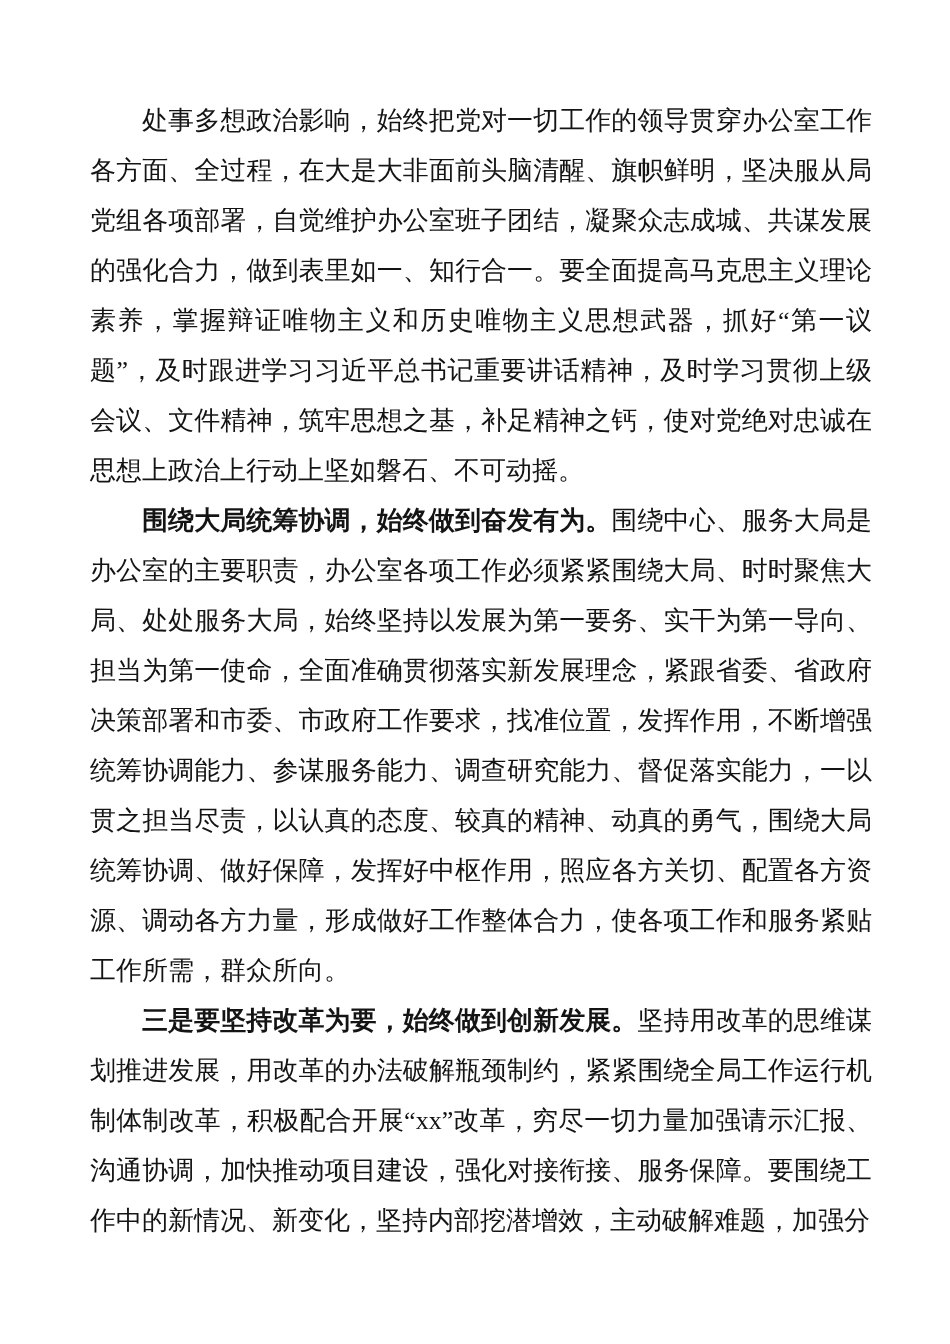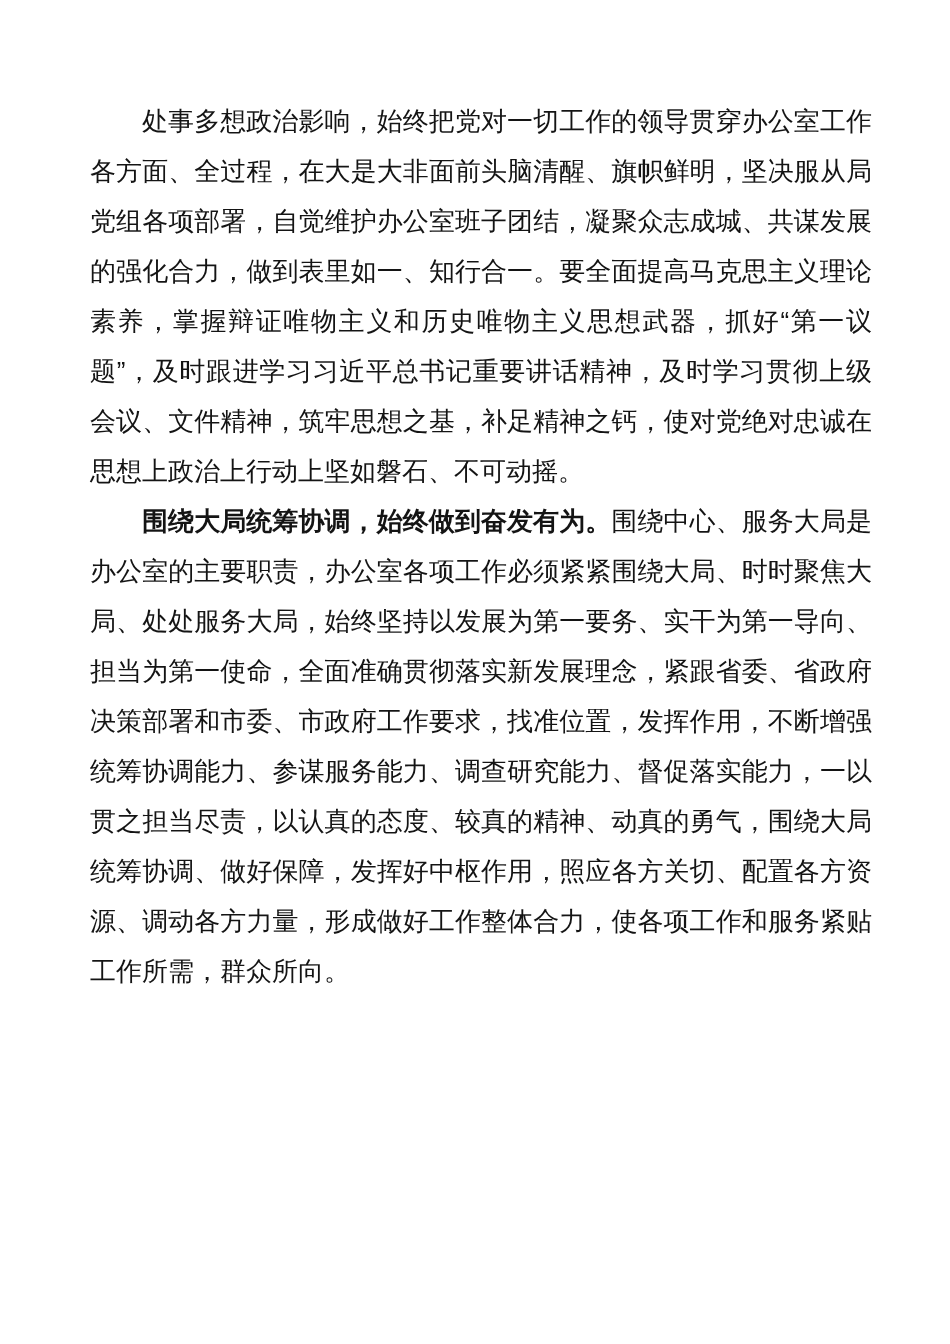--- a/index.html
+++ b/index.html
@@ -10,21 +10,21 @@
   .page {
     position: relative;
     width: 950px;
     height: 1344px;
     background: #ffffff;
     box-sizing: border-box;
     padding: 96px 78px 0 90px;
     overflow: hidden;
   }
   .doc-body {
-    font-family: Liberation Sans, sans-serif;
+    font-family: Liberation Serif, serif;
     font-size: 26px;
     line-height: 50px;
     color: #141414;
     text-align: justify;
     text-justify: inter-ideograph;
   }
   .doc-body p {
     margin: 0;
     text-indent: 2em;
     word-break: break-all;
@@ -33,14 +33,15 @@
     font-weight: bold;
   }
 </style>
 </head>
 <body>
 
 <div class="page">
   <div class="doc-body">
     <p><strong></strong><span>处事多想政治影响，始终把党对一切工作的领导贯穿办公室工作各方面、全过程，在大是大非面前头脑清醒、旗帜鲜明，坚决服从局党组各项部署，自觉维护办公室班子团结，凝聚众志成城、共谋发展的强化合力，做到表里如一、知行合一。要全面提高马克思主义理论素养，掌握辩证唯物主义和历史唯物主义思想武器，抓好“第一议题”，及时跟进学习习近平总书记重要讲话精神，及时学习贯彻上级会议、文件精神，筑牢思想之基，补足精神之钙，使对党绝对忠诚在思想上政治上行动上坚如磐石、不可动摇。</span></p>
     <p><strong>围绕大局统筹协调，始终做到奋发有为。</strong><span>围绕中心、服务大局是办公室的主要职责，办公室各项工作必须紧紧围绕大局、时时聚焦大局、处处服务大局，始终坚持以发展为第一要务、实干为第一导向、担当为第一使命，全面准确贯彻落实新发展理念，紧跟省委、省政府决策部署和市委、市政府工作要求，找准位置，发挥作用，不断增强统筹协调能力、参谋服务能力、调查研究能力、督促落实能力，一以贯之担当尽责，以认真的态度、较真的精神、动真的勇气，围绕大局统筹协调、做好保障，发挥好中枢作用，照应各方关切、配置各方资源、调动各方力量，形成做好工作整体合力，使各项工作和服务紧贴工作所需，群众所向。</span></p>
+    <p><strong>三是要坚持改革为要，始终做到创新发展。</strong><span>坚持用改革的思维谋划推进发展，用改革的办法破解瓶颈制约，紧紧围绕全局工作运行机制体制改革，积极配合开展“xx”改革，穷尽一切力量加强请示汇报、沟通协调，加快推动项目建设，强化对接衔接、服务保障。要围绕工作中的新情况、新变化，坚持内部挖潜增效，主动破解难题，加强分</span></p>
   </div>
 </div>
 
 </body></html>

